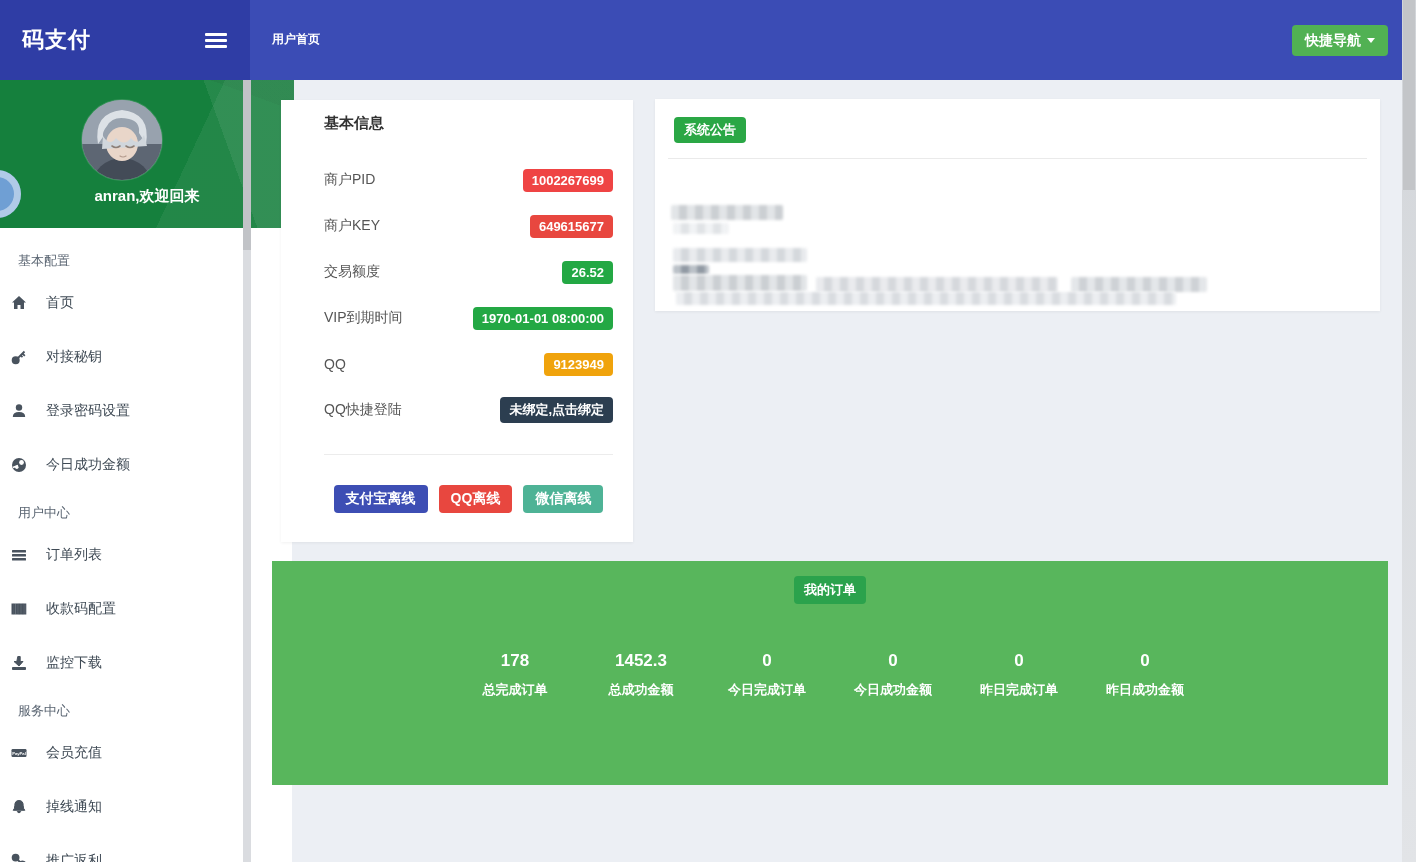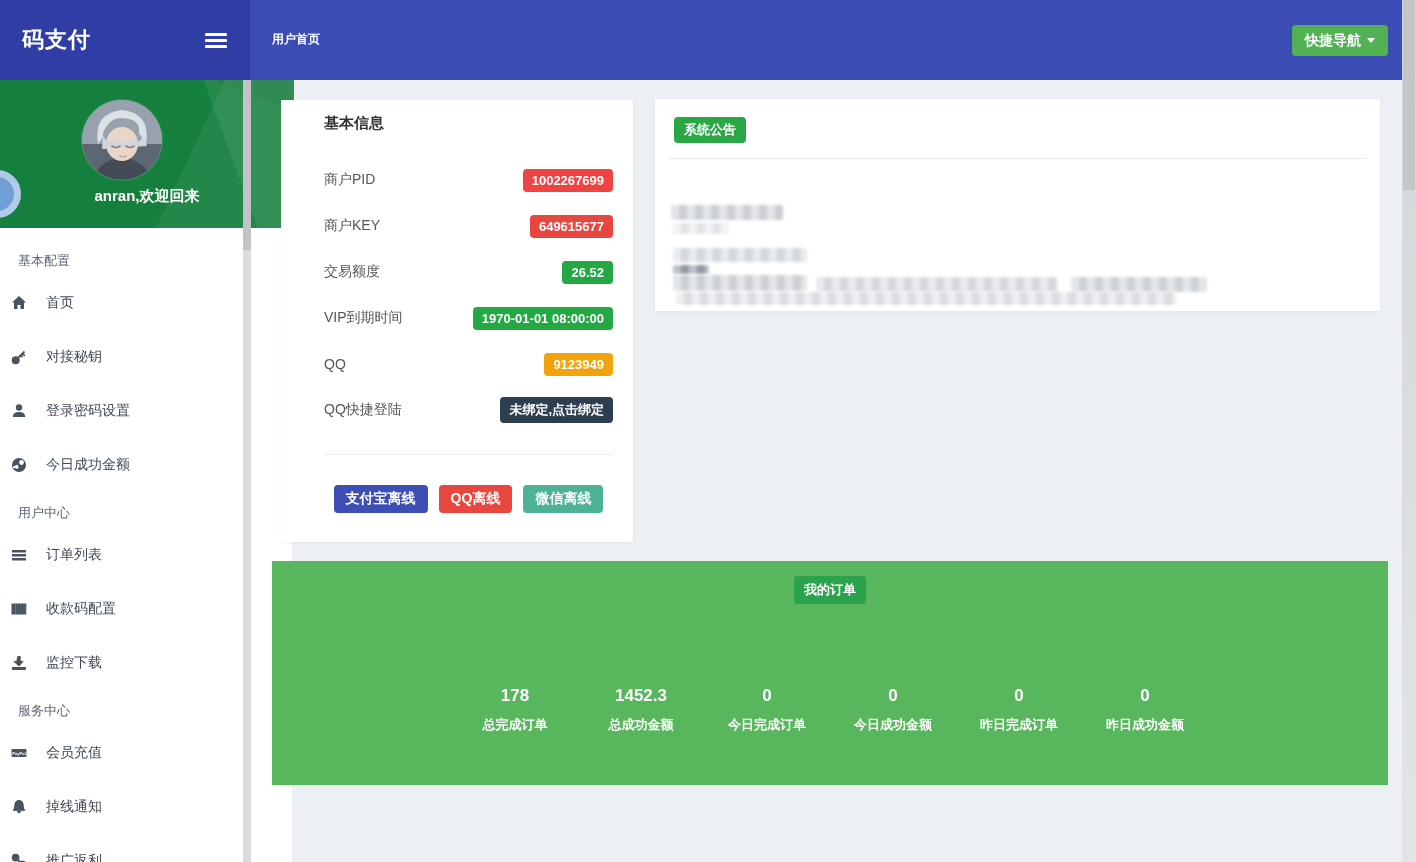--- a/index.html
+++ b/index.html
@@ -70,21 +70,21 @@
   .rd5{left:18px;top:176px;width:134px;height:16px;background-color:#d3d7db;}
   .rd6{left:161px;top:178px;width:242px;height:15px;background-color:#dee1e5;}
   .rd7{left:416px;top:178px;width:136px;height:15px;background-color:#d6dade;}
   .rd8{left:21px;top:193px;width:500px;height:13px;background-color:#e2e5e9;}
   
   .orders{position:absolute;left:272px;top:561px;width:1116px;height:224px;background:#58b65c;}
   .orders-badge{margin:15px auto 16px;width:max-content;background:#2ba24c;color:#fff;font-size:13px;
     font-weight:bold;padding:5px 10px;border-radius:4px;}
   .stats{display:flex;justify-content:center;gap:30px;margin-top:47px;}
   .stat{min-width:96px;text-align:center;color:#fff;}
-  .stat-value{font-size:17px;font-weight:bold;margin-top:35px;}
+  .stat-value{font-size:17px;font-weight:bold;}
   .stat-label{font-size:13px;font-weight:bold;margin-top:10px;}
   
   .vscroll{position:absolute;right:0;top:0;width:14px;height:862px;
     background:linear-gradient(#d2d5d9,#e2e4e7);z-index:9;}
   .vthumb{position:absolute;left:1px;right:1px;top:0;height:190px;background:#c3c5c8;}
 </style>
 </head>
 <body>
 
 <div class="brand-box">

